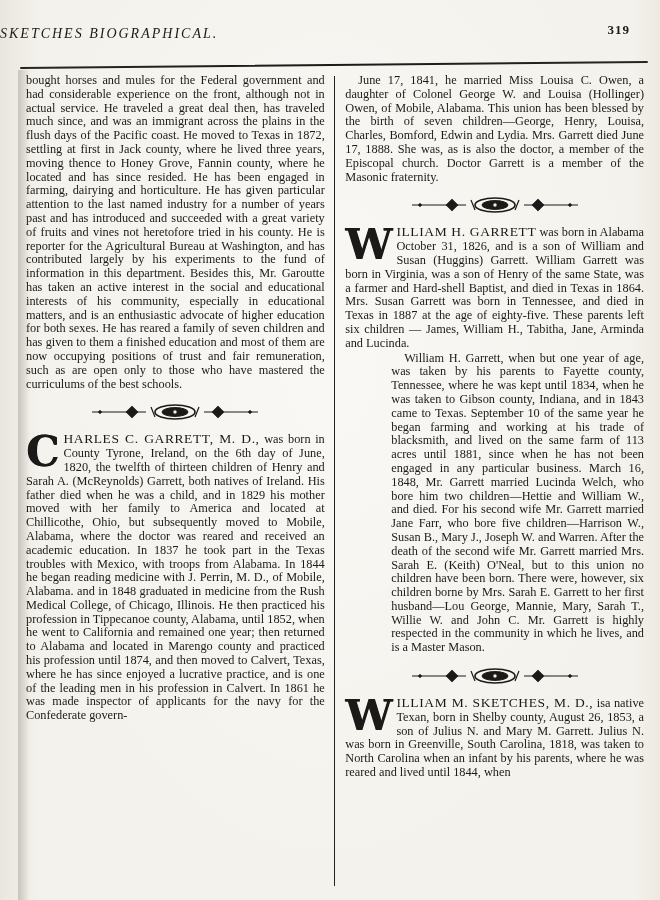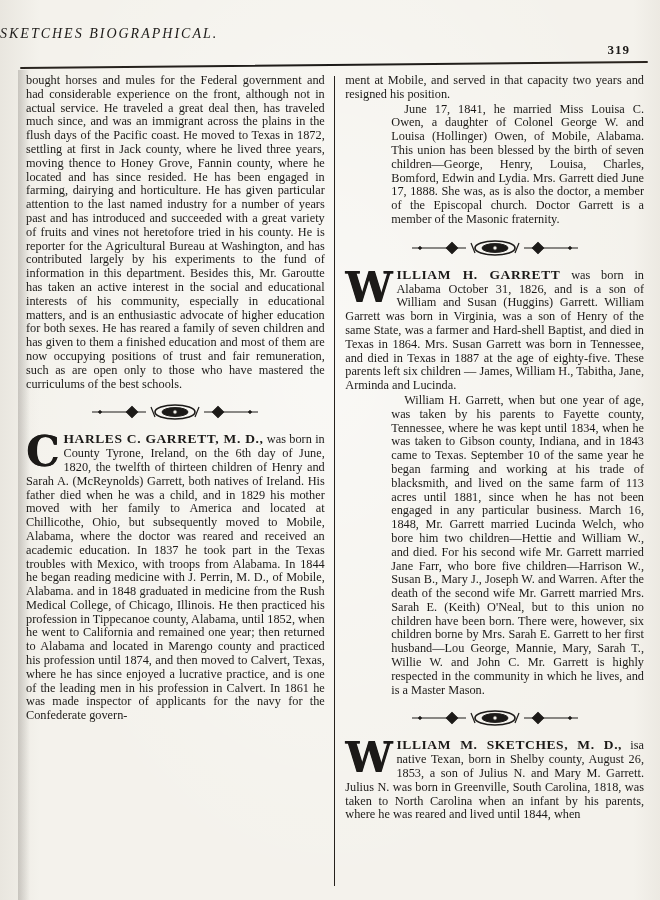--- a/index.html
+++ b/index.html
@@ -23,21 +23,21 @@
     pointer-events: none;
   }
   .running-head {
     position: absolute; top: 26px; left: 0; right: 0;
     text-align: left;
     font-style: italic; font-weight: normal;
     font-size: 14px; letter-spacing: 2px;
   }
   .page-number {
     position: absolute; top: 22px; right: 30px;
-    font-weight: bold; font-size: 13px; letter-spacing: 1px; margin-top: 20px;
+    font-weight: bold; font-size: 13px; letter-spacing: 1px;
   }
   .head-rule {
     position: absolute; top: 64px; left: 20px; right: 12px; height: 2px;
     background: linear-gradient(90deg, #2a251f 0%, #1c1a18 50%, #2a251f 100%);
     transform: rotate(-0.55deg);
     border-radius: 1px;
   }
   .columns {
     position: absolute; top: 74px; left: 26px; right: 16px; bottom: 14px;
     display: flex;
@@ -67,21 +67,21 @@
     font-size: 42px;
     line-height: 36px;
     font-weight: bold;
     padding: 2px 4px 0 0;
     font-family: "DejaVu Serif", serif;
     text-shadow: 0.6px 0 0 #1c1a18;
   }
   .lead-caps {
     font-size: 13.5px;
     letter-spacing: 0.6px;
-    font-weight: bold;
+    font-weight: normal;
   }
   .divider {
     text-align: center;
     margin: 12px 0 11px 0;
     line-height: 0;
   }
   .divider svg { display: inline-block; }
 </style>
 </head>
 <body>
@@ -114,21 +114,20 @@
         </g>
       </svg>
     </div>
 
     <p class="para"><span class="dropcap">C</span><span class="lead-caps">HARLES C. GARRETT, M. D.,</span><span> was born in County Tyrone, Ireland, on the 6th day of June, 1820, the twelfth of thirteen children of Henry and Sarah A. (McReynolds) Garrett, both natives of Ireland. His father died when he was a child, and in 1829 his mother moved with her family to America and located at Chillicothe, Ohio, but subsequently moved to Mobile, Alabama, where the doctor was reared and received an academic education. In 1837 he took part in the Texas troubles with Mexico, with troops from Alabama. In 1844 he began reading medicine with J. Perrin, M. D., of Mobile, Alabama. and in 1848 graduated in medicine from the Rush Medical College, of Chicago, Illinois. He then practiced his profession in Tippecanoe county, Alabama, until 1852, when he went to California and remained one year; then returned to Alabama and located in Marengo county and practiced his profession until 1874, and then moved to Calvert, Texas, where he has since enjoyed a lucrative practice, and is one of the leading men in his profession in Calvert. In 1861 he was made inspector of applicants for the navy for the Confederate govern-</span></p>
   </div>
 
   <div class="col-rule"></div>
 
   <div class="column right">
-    <p class="para"><span>ment at Mobile, and served in that capacity two years and resigned his position.</span></p>
 
     <p class="para indent"><span>June 17, 1841, he married Miss Louisa C. Owen, a daughter of Colonel George W. and Louisa (Hollinger) Owen, of Mobile, Alabama. This union has been blessed by the birth of seven children—George, Henry, Louisa, Charles, Bomford, Edwin and Lydia. Mrs. Garrett died June 17, 1888. She was, as is also the doctor, a member of the Episcopal church. Doctor Garrett is a member of the Masonic fraternity.</span></p>
 
     <div class="divider">
       <svg width="170" height="18" viewBox="0 0 170 18">
         <g stroke="#1c1a18" fill="#1c1a18">
           <line x1="2" y1="9" x2="56" y2="9" stroke-width="1"></line>
           <line x1="114" y1="9" x2="168" y2="9" stroke-width="1"></line>
           <circle cx="10" cy="9" r="1.3"></circle>
           <circle cx="160" cy="9" r="1.3"></circle>

